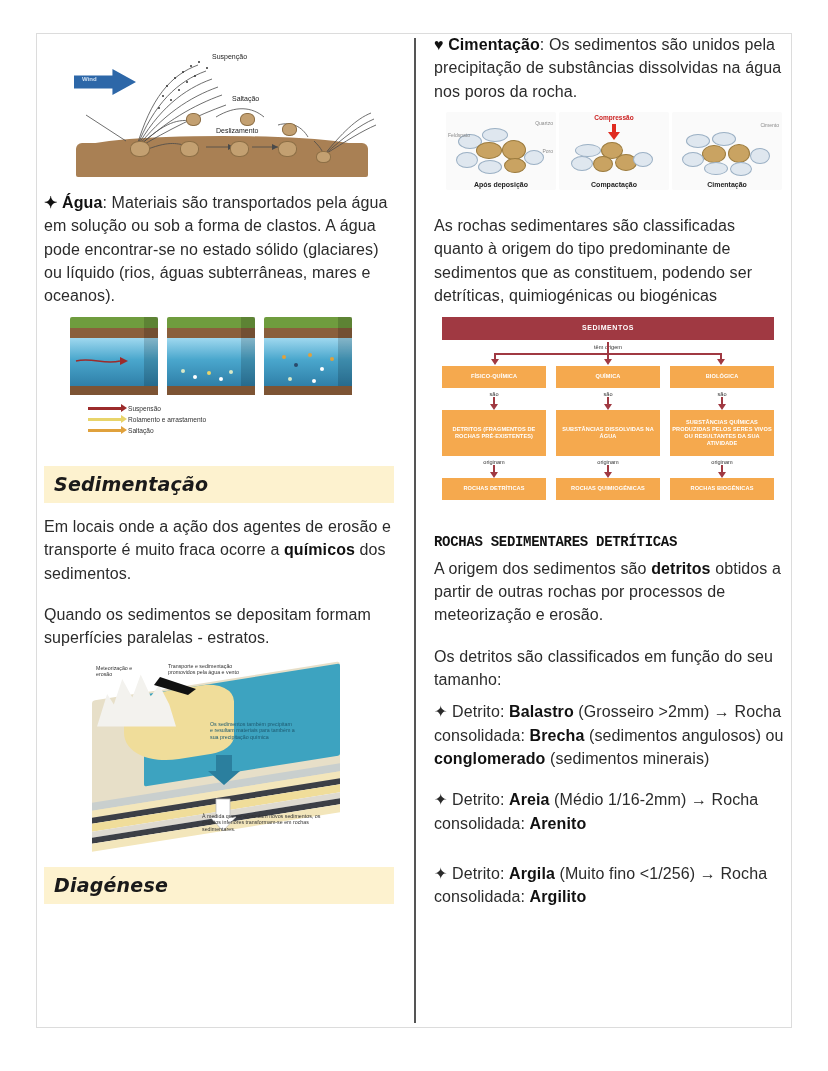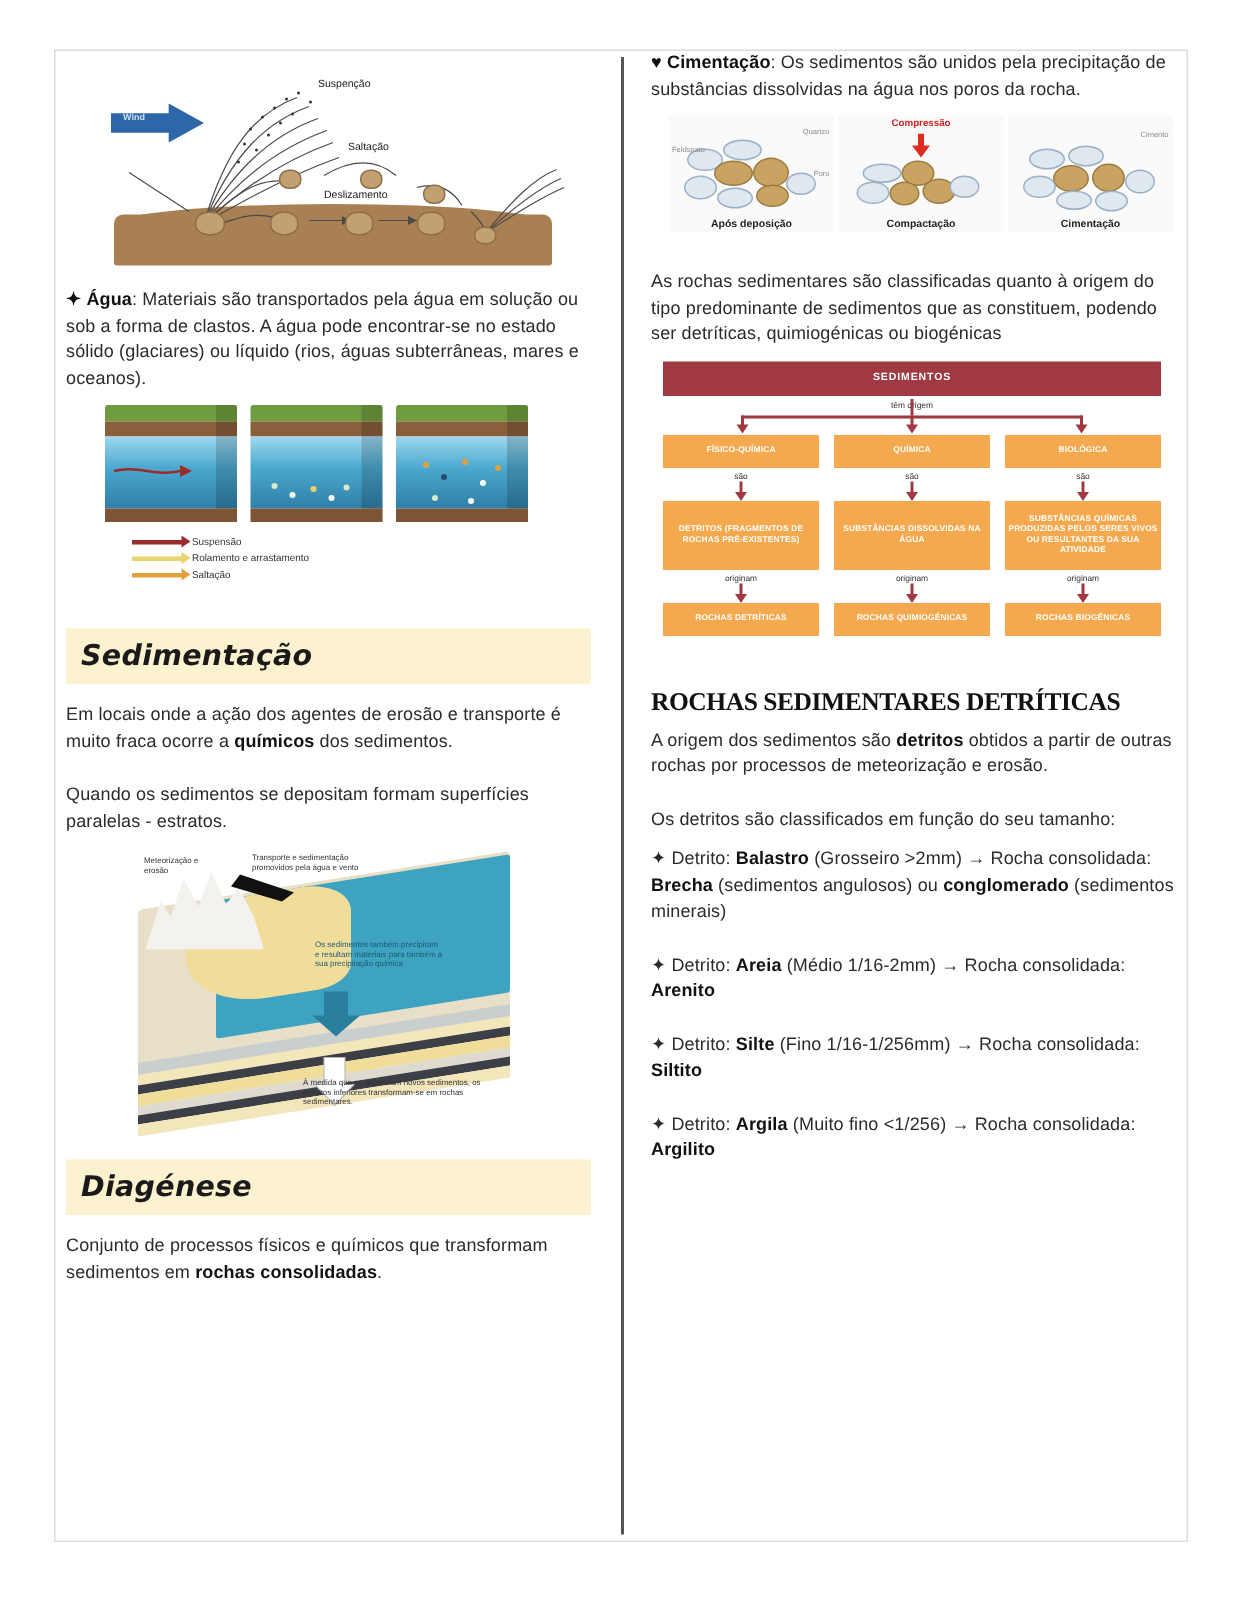--- a/index.html
+++ b/index.html
@@ -4,27 +4,27 @@
 <style>
   html,body{margin:0;padding:0;background:#fff;}
   body{width:828px;height:1071px;font-family:"Liberation Sans",sans-serif;color:#231f20;overflow:hidden;}
   .page{position:relative;width:828px;height:1071px;background:#fff;}
   .frame{position:absolute;left:36px;top:33px;width:756px;height:995px;border:1px solid #dcdcdc;box-sizing:border-box;}
   .divider{position:absolute;left:414px;top:38px;width:2px;height:985px;background:#555;}
   .col{position:absolute;top:33px;box-sizing:border-box;}
   .colL{left:44px;width:350px;}
   .colR{left:434px;width:352px;}
 
-  p,div.txt{font-size:12px;line-height:1.46;margin:0 0 9px 0;color:#2b2b2b;letter-spacing:.1px;}
+  p,div.txt{font-size:16px;line-height:1.46;margin:0 0 9px 0;color:#2b2b2b;letter-spacing:.1px;}
   b{font-weight:bold;color:#111;}
   .head{display:block;background:#fdf2cf;padding:7px 10px 8px 10px;margin:0 0 12px 0;
         font-family:"DejaVu Sans",sans-serif;font-weight:bold;font-style:italic;
         font-size:19px;color:#1a1a1a;letter-spacing:.2px;}
   .head.small{font-size:17.5px;}
-  .capshead{font-family:Liberation Serif, serif;font-weight:bold;font-size:17px;
+  .capshead{font-family:Liberation Mono, monospace;font-weight:bold;font-size:14px;
             letter-spacing:-.3px;color:#111;margin:0 0 7px 0;}
   .sp{height:9px;}
 
   figure{margin:0;padding:0;}
 
   
   .wind{position:relative;width:312px;height:140px;margin:4px 0 14px 22px;background:#fff;}
   .wind .ground{position:absolute;left:10px;bottom:0;width:292px;height:34px;
      background:#a98054;border-radius:6px 6px 2px 2px;}
   .wind .ground:before{content:"";position:absolute;left:0;top:-7px;width:100%;height:14px;
@@ -242,23 +242,20 @@
       <div class="blbl" style="left:12px;top:6px;width:46px">Meteorização e erosão</div>
       <div class="blbl" style="left:84px;top:4px;width:92px">Transporte e sedimentação promovidos pela água e vento</div>
       <div class="blbl" style="left:126px;top:62px;width:86px;color:#1d5a70">Os sedimentos também precipitam e resultam materiais para também a sua precipitação química</div>
       <div class="blbl" style="left:118px;top:154px;width:120px">À medida que se acumulam novos sedimentos, os estratos inferiores transformam-se em rochas sedimentares.</div>
     </figure>
 
     <div style="height:18px"></div>
 
     <div class="head">Diagénese</div>
 
-    <div class="txt">
-      <span>Conjunto de processos físicos e químicos que transformam sedimentos em </span><b>rochas consolidadas</b><span>.</span>
-    </div>
     <div class="sp"></div>
   </div>
 
   <div class="col colR">
 
     <div class="txt">
       <b>♥</b>
       <b>Cimentação</b><span>: Os sedimentos são unidos pela precipitação de substâncias dissolvidas na água nos poros da rocha.</span>
     </div>
 
@@ -418,23 +415,19 @@
     <div class="txt">
       <span>✦</span>
       <span>Detrito: </span><b>Balastro</b><span> (Grosseiro &gt;2mm) → Rocha consolidada: </span><b>Brecha</b><span> (sedimentos angulosos) ou </span><b>conglomerado</b><span> (sedimentos minerais)</span>
     </div>
     <div class="sp"></div>
     <div class="txt">
       <span>✦</span>
       <span>Detrito: </span><b>Areia</b><span> (Médio 1/16-2mm) → Rocha consolidada: </span><b>Arenito</b>
     </div>
     <div class="sp"></div>
-    <div class="txt">
-      <span>✦</span>
-      <span>Detrito: </span><b>Silte</b><span> (Fino 1/16-1/256mm) → Rocha consolidada: </span><b>Siltito</b>
-    </div>
     <div class="sp"></div>
     <div class="txt">
       <span>✦</span>
       <span>Detrito: </span><b>Argila</b><span> (Muito fino &lt;1/256) → Rocha consolidada: </span><b>Argilito</b>
     </div>
   </div>
 </div>
 
 </body></html>

